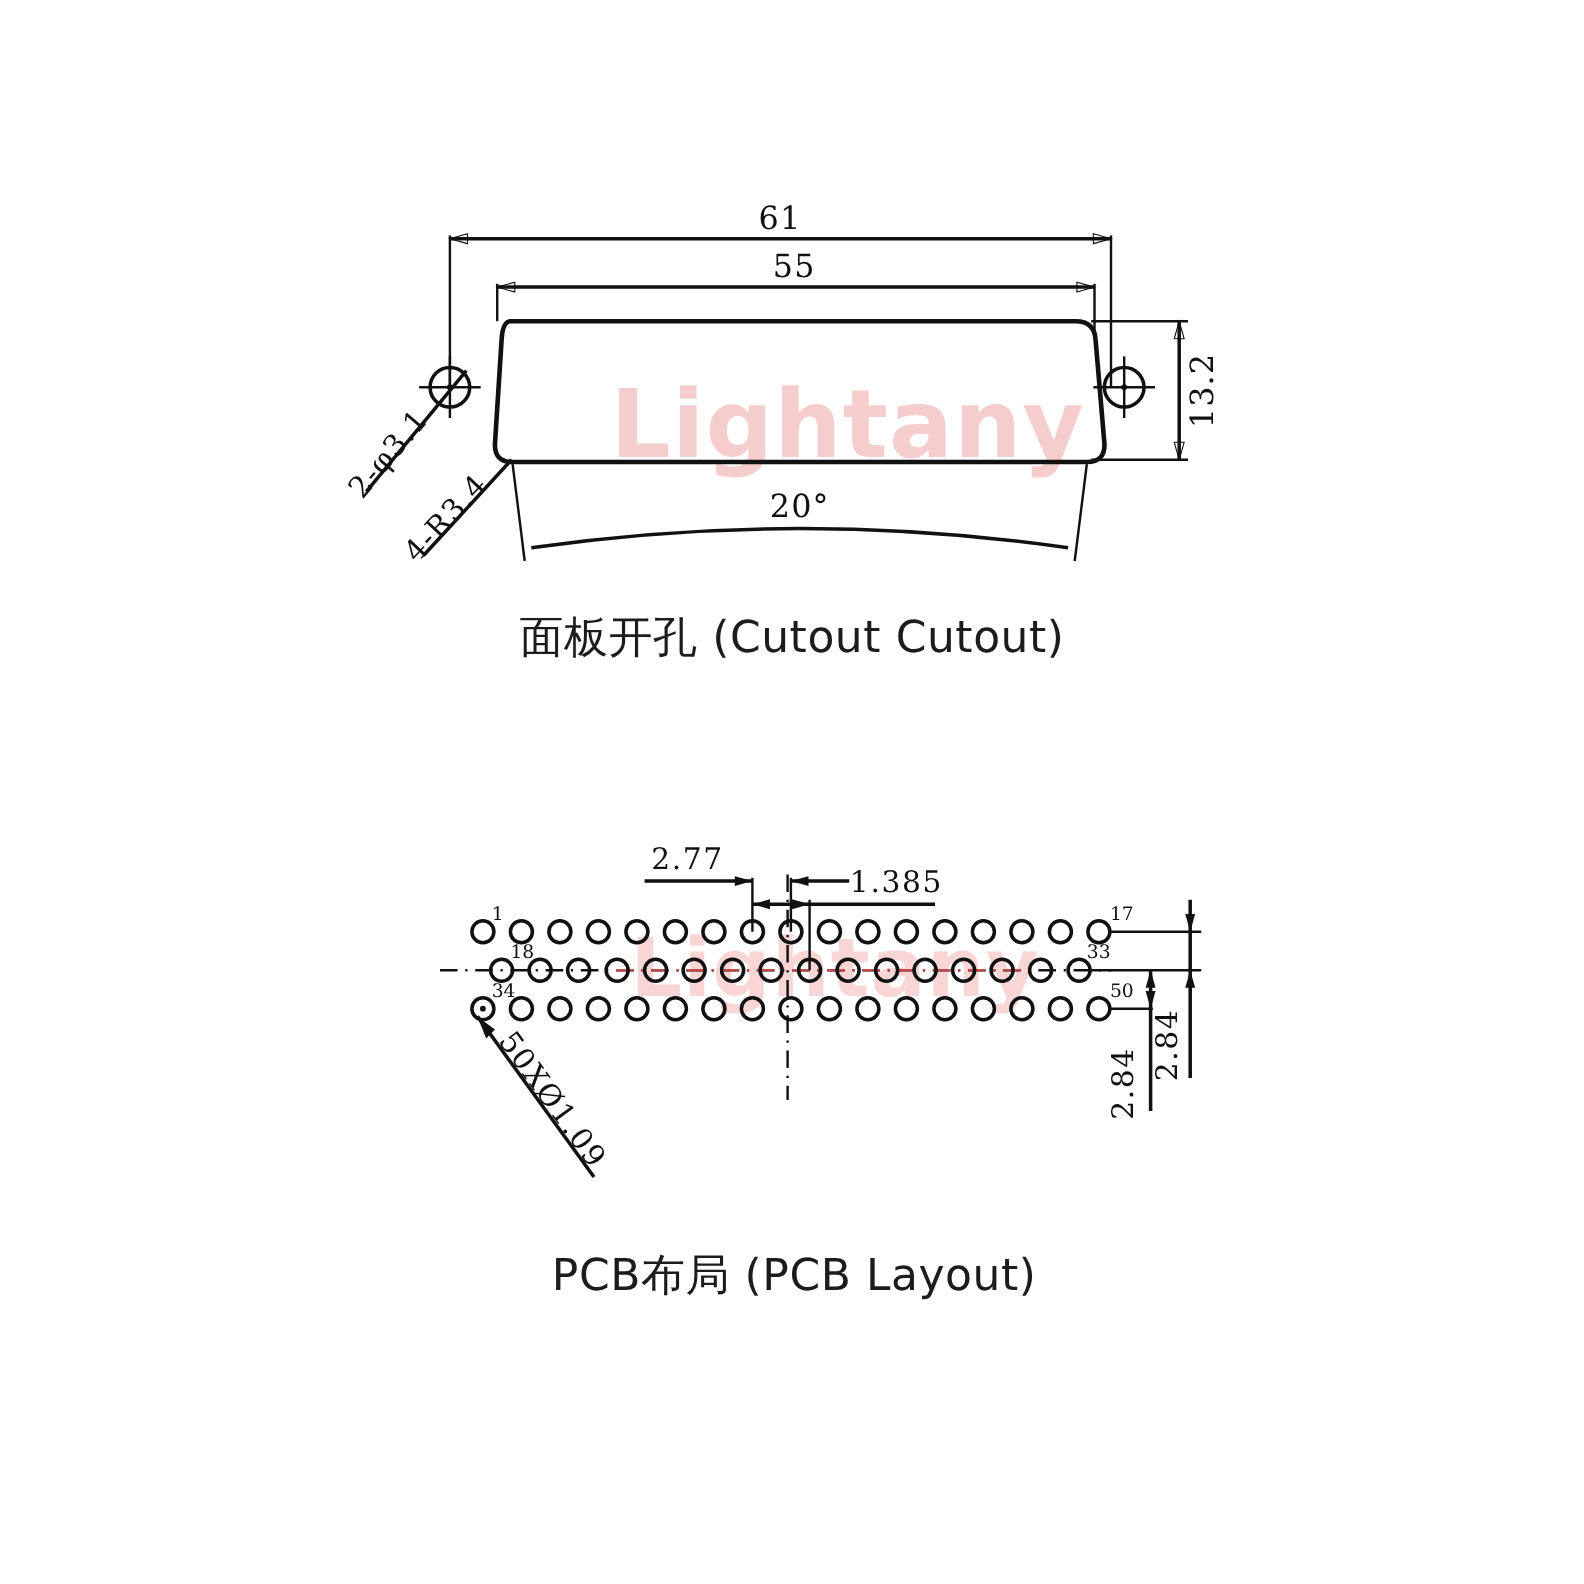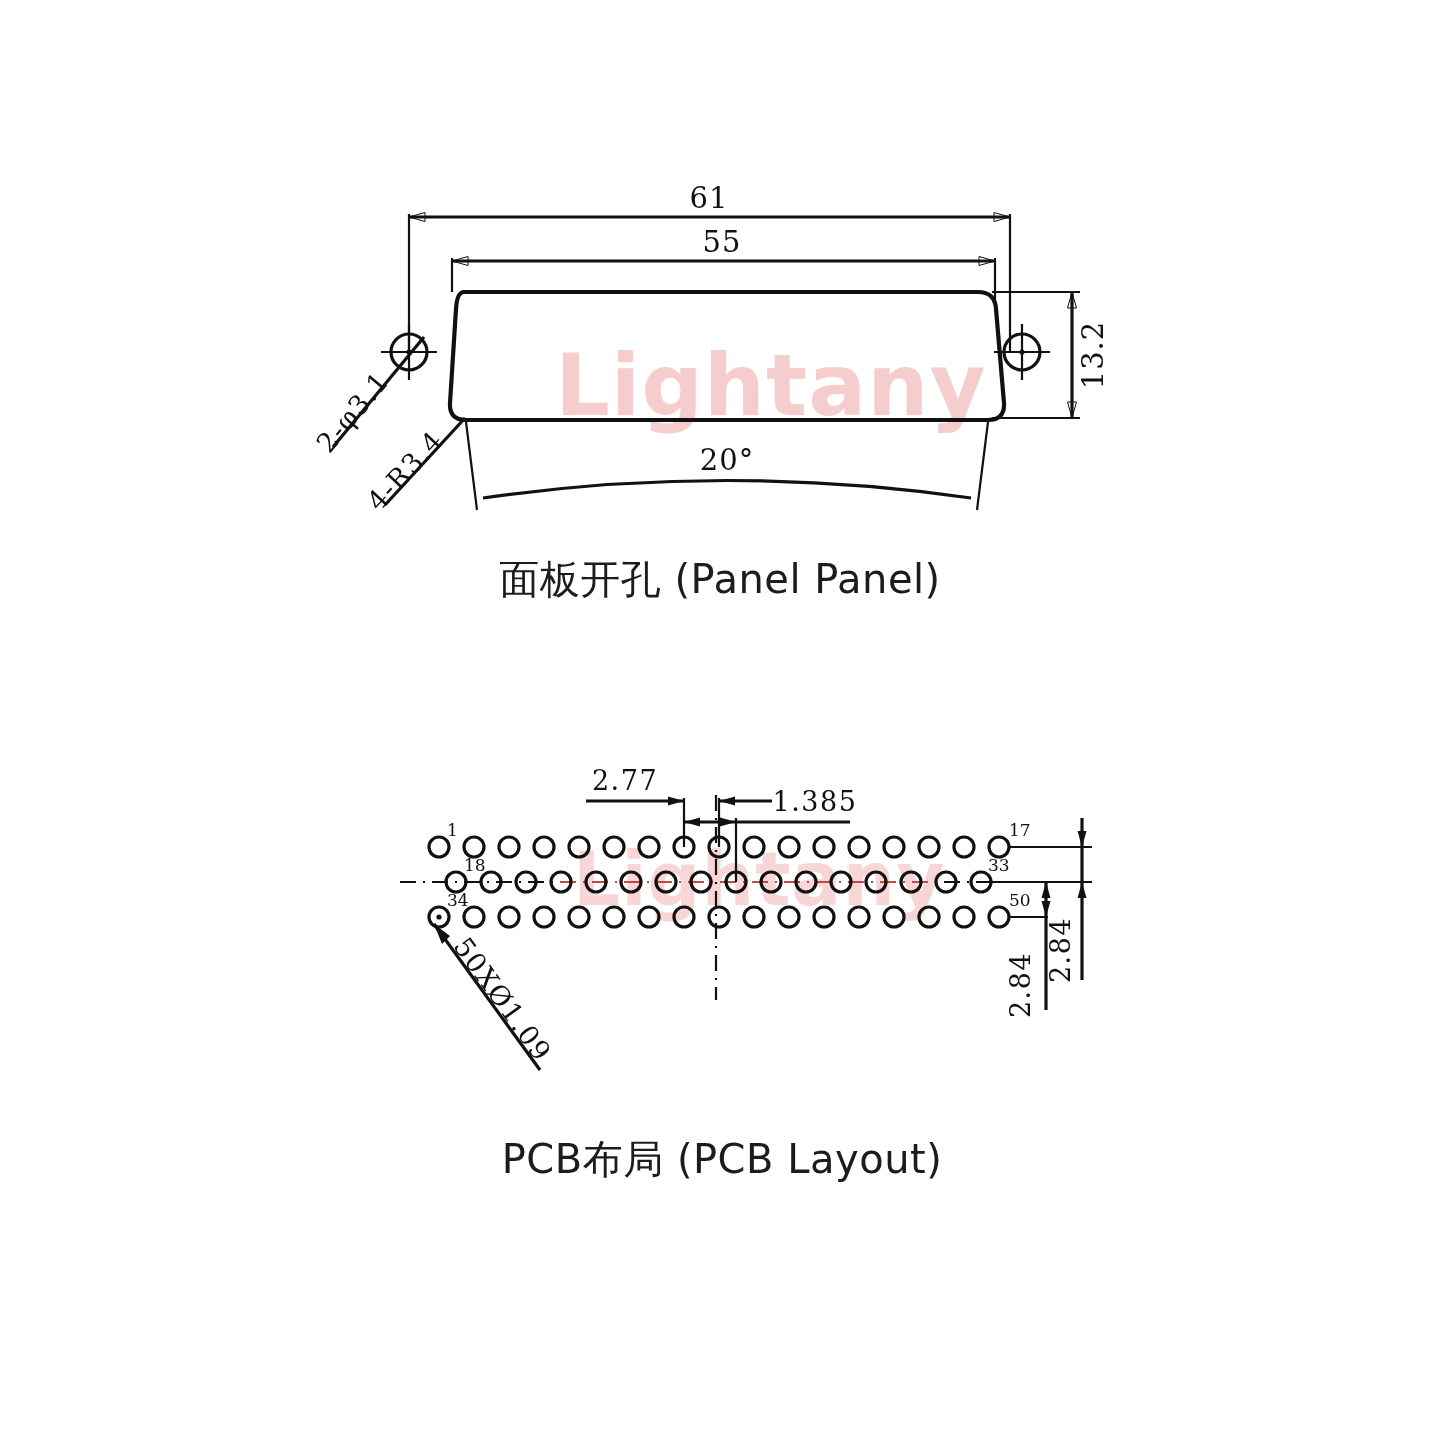--- a/index.html
+++ b/index.html
@@ -261,15 +261,15 @@
       </g>
 
       <g>
         <line class="ln med" x1="434" y1="924" x2="540" y2="1070"></line>
         <path fill="#111" stroke="none" d="M434,924 L450,936 L442,944 Z"></path>
         <text class="lead-txt" x="495" y="1005" text-anchor="middle" transform="rotate(54 495 1005)">50XØ1.09</text>
       </g>
     </g>
   </svg>
 
-  <div class="caption" id="panel-caption">面板开孔 (Panel Panel)</div>
+  <div class="caption" id="panel-caption">面板开孔 (Cutout Cutout)</div>
   <div class="caption" id="pcb-caption">PCB布局 (PCB Layout)</div>
 </div>
 
 </body></html>

